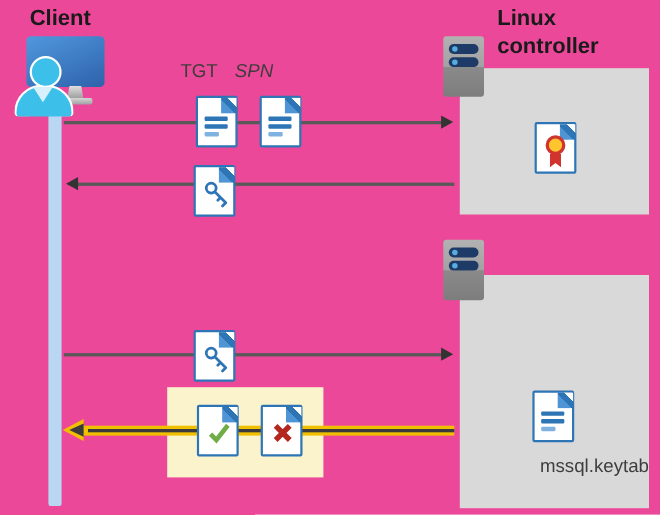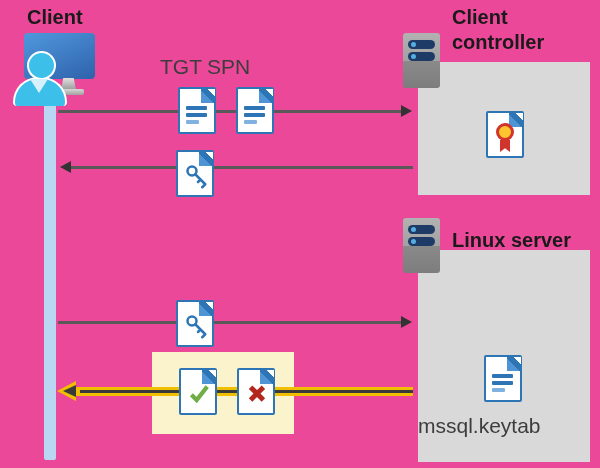--- a/index.html
+++ b/index.html
@@ -11,21 +11,21 @@
     --sql-blue-1:#1176cd; --sql-blue-2:#0b5fb0; --sql-top:#3fc4e6; --sql-rim:#eaf7fb;
     --person-cyan:#3cc0e9; --monitor-1:#5098dd; --monitor-2:#2e62ab;
     --server-navy:#1e3a67; --server-dot:#56aee0;
     --text-dark:#1a1a1a; --text-gray:#3d3d3d;
   }
   html,body{margin:0;padding:0;background:#fff;}
   #stage{position:relative;width:600px;height:468px;background:#ec4899;overflow:hidden;
          font-family:"Liberation Sans",sans-serif;}
   .abs{position:absolute;}
   .heading{font-size:20px;font-weight:700;color:var(--text-dark);line-height:25px;}
-  .plain{font-size:21px;font-weight:400;color:var(--text-gray);}
+  .plain{font-size:17px;font-weight:400;color:var(--text-gray);}
 
   
   .timeline{left:44px;top:88px;width:12px;height:372px;background:var(--timeline);border-radius:2px;}
 
   
   .gray-box{background:var(--box-gray);}
 
   
   .server{width:37px;height:55px;border-radius:3px;
           background:linear-gradient(180deg,#b2b2b2 0%,#a2a2a2 50%,#8a8a8a 51%,#7d7d7d 100%);}
@@ -103,54 +103,53 @@
 
   <div class="abs gray-box" style="left:418px;top:62px;width:172px;height:133px;"></div>
   <div class="abs server" style="left:403px;top:33px;">
     <div class="bar" style="top:7px;">
         <span class="dot"></span>
       </div>
     <div class="bar" style="top:19px;">
         <span class="dot"></span>
       </div>
   </div>
-  <div class="abs heading" style="left:452px;top:5px;width:112px;">Client controller</div>
+  <div class="abs heading" style="left:452px;top:5px;width:112px;">Linux controller</div>
 
   <div class="abs doc" style="left:486px;top:111px;">
     <div class="fold"></div>
     <div class="rosette-circle"></div>
     <div class="rosette-ribbon"></div>
   </div>
 
   <div class="abs gray-box" style="left:418px;top:250px;width:172px;height:212px;"></div>
   <div class="abs server" style="left:403px;top:218px;">
     <div class="bar" style="top:7px;">
         <span class="dot"></span>
       </div>
     <div class="bar" style="top:19px;">
         <span class="dot"></span>
       </div>
   </div>
-  <div class="abs heading" style="left:452px;top:228px;">Linux server</div>
 
 
   <div class="abs doc" style="left:484px;top:355px;">
     <div class="fold"></div>
     <div class="lines">
         <div class="ln ln1"></div>
         <div class="ln ln2"></div>
         <div class="ln ln3"></div>
       </div>
   </div>
-  <div class="abs plain" style="left:418px;top:414px;width:172px;text-align:left;">mssql.keytab</div>
+  <div class="abs plain" style="left:418px;top:414px;width:172px;text-align:right;">mssql.keytab</div>
 
   <div class="abs h-line" style="left:58px;top:110px;width:346px;"></div>
   <div class="abs head-right" style="left:401px;top:105px;"></div>
   <div class="abs plain" style="left:157px;top:55px;width:48px;text-align:center;">TGT</div>
-  <div class="abs plain" style="left:207px;top:55px;width:48px;">SPN</div>
+  <div class="abs plain" style="left:207px;top:55px;width:48px;text-align:center;font-style:italic;">SPN</div>
   <div class="abs doc" style="left:178px;top:87px;">
     <div class="fold"></div>
     <div class="lines">
         <div class="ln ln1"></div>
         <div class="ln ln2"></div>
         <div class="ln ln3"></div>
       </div>
   </div>
   <div class="abs doc" style="left:236px;top:87px;">
     <div class="fold"></div>

